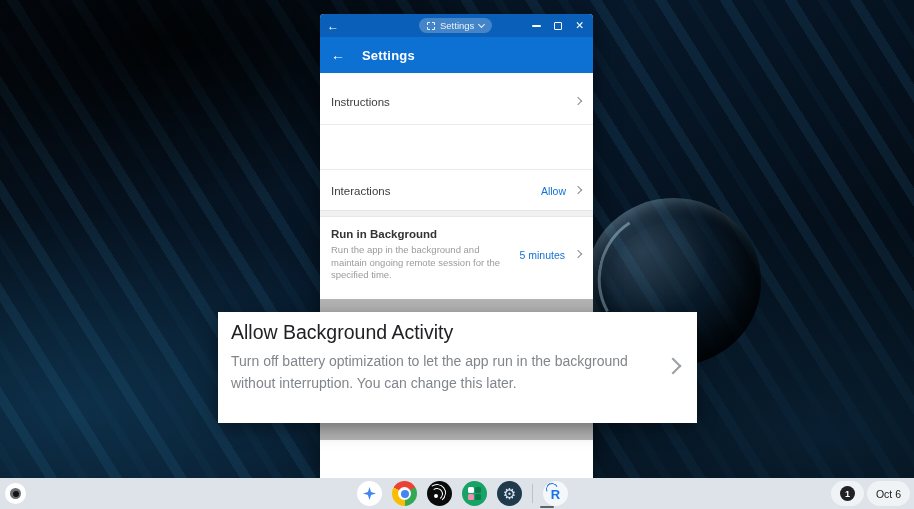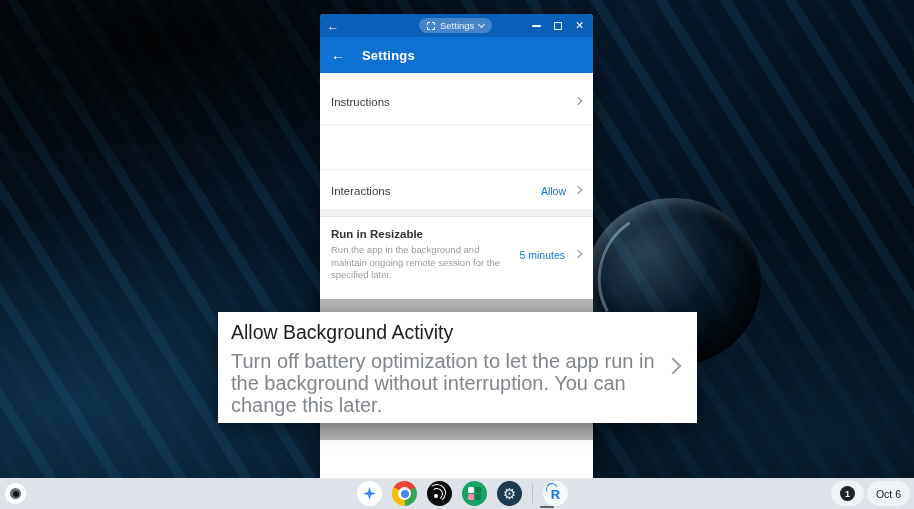--- a/index.html
+++ b/index.html
@@ -62,21 +62,21 @@
 
   .gray-row { position:absolute; left:0; top:226px; width:100%; height:141px; background:#b5b5b5; }
   .gray-row .row-label { top:12px; color:#3f3f3f; }
 
   .udp-row { position:absolute; left:0; top:367px; width:100%; height:41px; background:#fff; }
 
   
   .popup { position:absolute; left:218px; top:312px; width:479px; height:111px; background:#fff;
     box-shadow:0 5px 18px rgba(0,0,0,.4); }
   .popup-title { position:absolute; left:13px; top:9px; font-size:19.5px; color:#202124; }
-  .popup-body { position:absolute; left:13px; top:38px; width:438px; font-size:20px; line-height:22px; color:#80868b; }
+  .popup-body { position:absolute; left:13px; top:38px; width:438px; font-size:14px; line-height:22px; color:#80868b; }
   .popup-chev { position:absolute; right:18px; top:48px; width:12px; height:12px;
     border-top:2px solid #9aa0a6; border-right:2px solid #9aa0a6; transform:rotate(45deg); }
 
   
   .shelf { position:absolute; left:0; top:478px; width:914px; height:31px; background:#dde3e9; }
   .launcher-corner { position:absolute; left:5px; top:483px; width:21px; height:21px; border-radius:50%;
     background:#fff; display:flex; align-items:center; justify-content:center; }
   .launcher-corner .ring { width:11px; height:11px; border-radius:50%; background:#6a6f73; display:flex; align-items:center; justify-content:center; }
   .launcher-corner .dot { width:6px; height:6px; border-radius:50%; background:#101214; }
 
@@ -154,22 +154,22 @@
       <div class="divider" style="top:96px;"></div>
 
       <div class="row" style="top:97px;height:40px;">
         <span class="row-label" style="top:15px;">Interactions</span>
         <span class="blue-val" style="right:27px;top:15px;">Allow</span>
         <span class="chev" style="right:12px;top:17px;"></span>
       </div>
       <div class="section-gap" style="top:137px;"></div>
 
       <div class="row" style="top:144px;height:82px;">
-        <span class="row-title" style="top:11px;">Run in Resizable</span>
-        <span class="row-sub" style="top:27px;width:172px;">Run the app in the background and maintain ongoing remote session for the specified later.</span>
+        <span class="row-title" style="top:11px;">Run in Background</span>
+        <span class="row-sub" style="top:27px;width:172px;">Run the app in the background and maintain ongoing remote session for the specified time.</span>
         <span class="blue-val" style="right:28px;top:32px;">5 minutes</span>
         <span class="chev" style="right:12px;top:34px;"></span>
       </div>
 
       <div class="gray-row">
         <span class="row-label">Allow Background Activity</span>
       </div>
 
     </div>
   </div>

